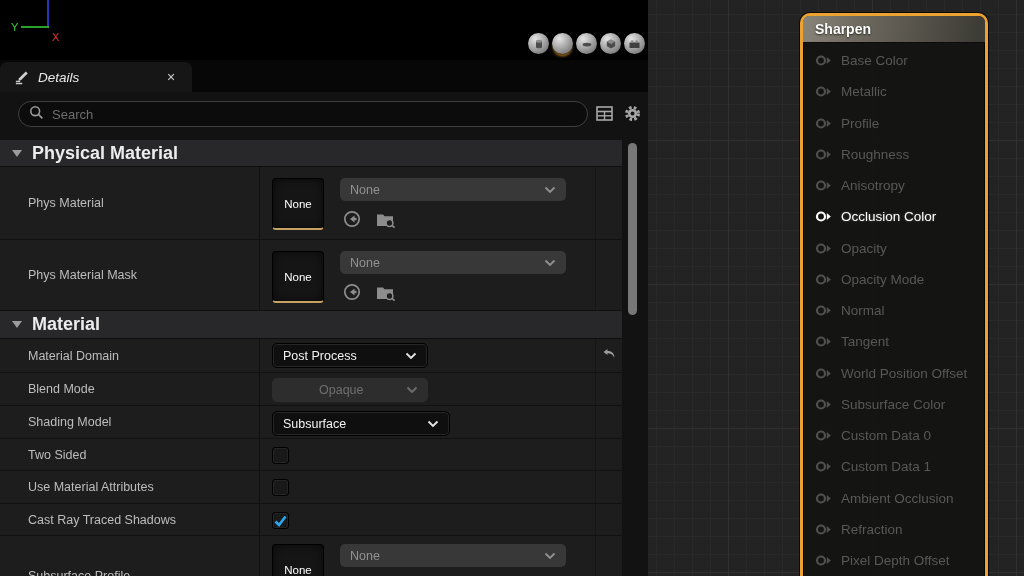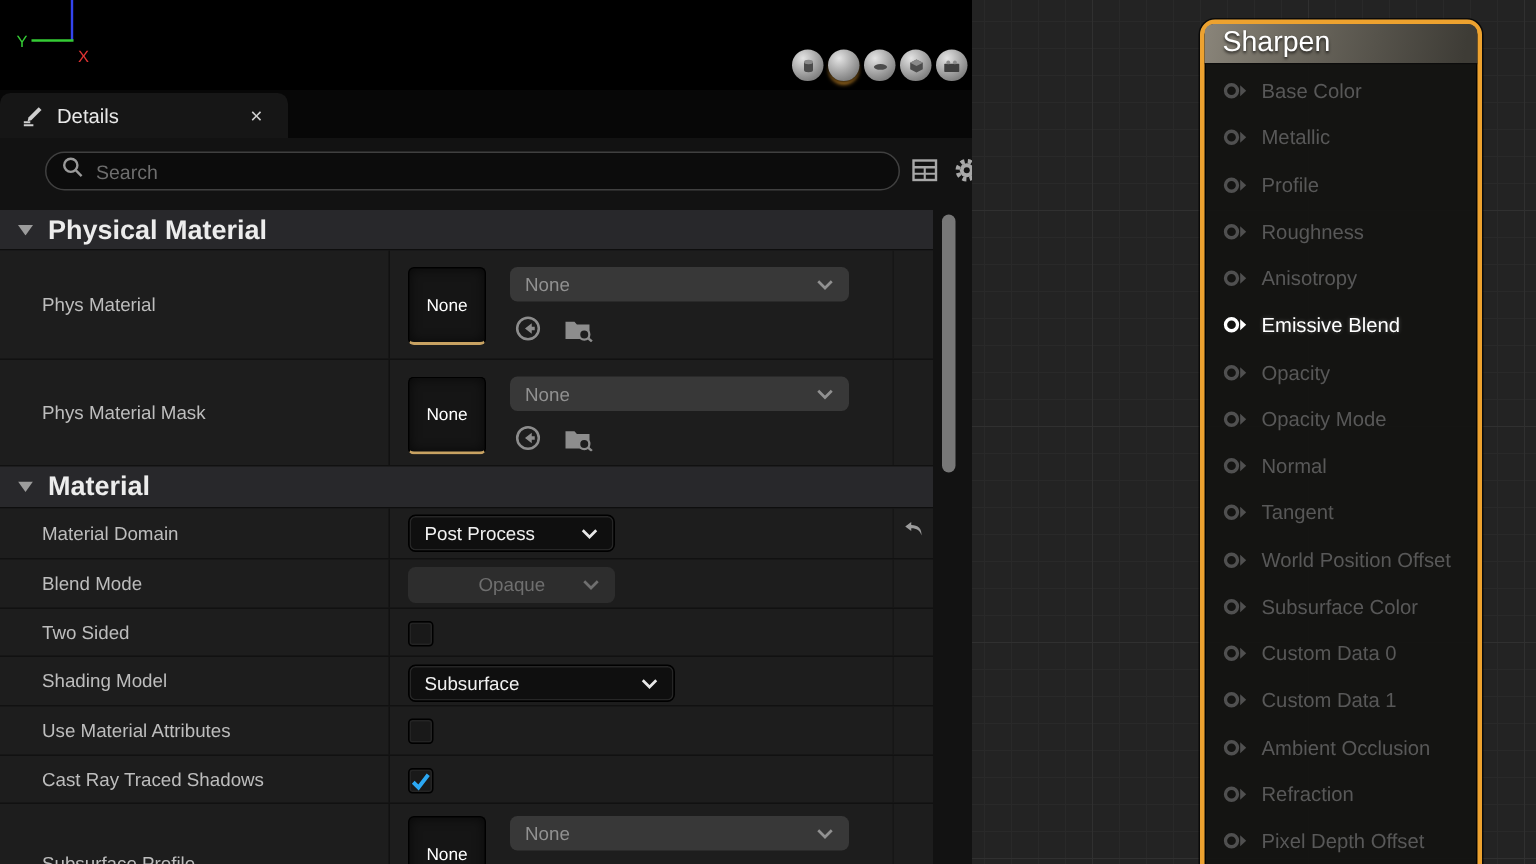--- a/index.html
+++ b/index.html
@@ -13,32 +13,32 @@
   #viewport { position:absolute; left:0; top:0; width:648px; height:60px; background:#000; }
   #axis-gizmo { position:absolute; left:8px; top:0; }
   #preview-shapes { position:absolute; left:528px; top:33px; display:flex; gap:3px; }
   .shape-btn { width:21px; height:21px; border-radius:50%; cursor:pointer;
     background:radial-gradient(circle at 35% 28%, #e4e4e4 0%, #a8a8a8 45%, #606060 100%);
     display:flex; align-items:center; justify-content:center;
     box-shadow:0 1px 2px rgba(0,0,0,.8); }
   .shape-btn.active { box-shadow:0 1px 2px rgba(0,0,0,.8), 0 3px 3px -1px var(--accent); }
 
   
-  #tabbar { position:absolute; left:0; top:60px; width:648px; height:32px; background:#070707; }
+  #tabbar { position:absolute; left:0; top:60px; width:648px; height:32px; background:#070707;font-style:italic; }
   .tab { position:absolute; top:2px; height:30px; display:flex; align-items:center;
          gap:9px; padding:0 14px; color:#e8e8e8; font-size:13.5px; cursor:pointer; }
   #tab-details { left:0; width:192px; background:#161616; border-radius:7px 7px 0 0; }
   #tab-parameters { left:180px;margin-top:24px; }
   .tab-close { margin-left:auto; color:#cfcfcf; font-size:14px; line-height:1; padding:2px 3px; }
   .tab-icon svg { display:block; }
 
   
   #panel-body { position:absolute; left:0; top:92px; width:648px; height:484px; background:#121212; }
 
-  #search-row { position:absolute; left:16px; top:0; width:648px; height:46px; }
+  #search-row { position:absolute; left:4px; top:0; width:648px; height:46px; }
   #search-box { position:absolute; left:14px; top:9px; width:570px; height:26px;
     background:#0c0c0c; border:1px solid #404040; border-radius:13px;
     display:flex; align-items:center; padding:0 10px; gap:8px; }
   #search-input { flex:1; background:transparent; border:none; outline:none;
     color:#d8d8d8; font-size:13px; font-family:inherit; }
   #search-input::placeholder { color:#6e6e6e; }
   .hdr-icon { position:absolute; top:12px; color:#a8a8a8; cursor:pointer; }
   #grid-icon { left:591px; }
   #gear-icon { left:619px; }
 
@@ -66,21 +66,21 @@
 
   
   .dd { height:23px; border-radius:5px; display:flex; align-items:center;
     padding:0 10px; font-size:12.5px; cursor:pointer; }
   .dd .chev { margin-left:auto; }
   .dd-gray { background:#383838; color:#919191; width:100%; }
   .dd-dark { background:#0f0f0f; border:1px solid #000; color:#f2f2f2; height:25px;
     box-shadow:inset 0 0 0 1px #262626; }
   .dd-disabled { background:#2d2d2d; color:#6f6f6f; height:24px; cursor:default;padding-left:47px; }
   .inline-dd { margin:5px 0 0 12px; }
-  .w138 { width:138px;text-align:center; } .w178 { width:178px; }
+  .w138 { width:156px;text-align:center; } .w178 { width:178px; }
 
   
   .checkbox { width:17px; height:17px; margin-left:12px; margin-top:8px;
     background:#191919; border:1px solid #000; border-radius:3px; display:block;
     cursor:pointer; position:relative; box-shadow:inset 0 0 0 1px #242424; }
   .checkbox svg { display:none; position:absolute; left:0px; top:1px; }
   .checkbox.checked svg { display:block; }
 
   #scroll-thumb { position:absolute; left:628px; top:51px; width:9px; height:172px;
     background:#777; border-radius:4.5px; cursor:pointer; }
@@ -96,21 +96,21 @@
     background-size:144px 144px, 144px 144px, 18px 18px, 18px 18px;
     background-position:-64px -4px; }
 
   #node { position:absolute; left:152px; top:13px; width:188px; height:600px;
     border:3px solid var(--accent); border-radius:10px;
     background:rgba(20,20,18,.96);
     box-shadow:0 0 0 1px rgba(0,0,0,.7), inset 0 0 0 1px rgba(0,0,0,.8); cursor:grab; }
   #node-header { height:27px; border-radius:6px 6px 0 0;
     background:linear-gradient(100deg, #8a857a 0%, #6e6a60 30%, #3e3c36 95%);
     border-bottom:1px solid #0c0c0c; display:flex; align-items:center; padding-left:12px; }
-  #node-title { color:#fff; font-size:19px; font-weight:normal; text-shadow:0 1px 2px rgba(0,0,0,.7); }
+  #node-title { color:#fff; font-size:14px; font-weight:bold; text-shadow:0 1px 2px rgba(0,0,0,.7); }
   #node-pins { padding-top:2px; }
   .pin { height:31.25px; display:flex; align-items:center; gap:9px; padding-left:12px; cursor:crosshair; }
   .pin-icon circle { stroke:#505050; } .pin-icon path { fill:#505050; }
   .pin-label { color:#585858; font-size:13.5px; }
   .pin-active .pin-icon circle { stroke:#fff; } .pin-active .pin-icon path { fill:#fff; }
   .pin-active .pin-label { color:#fff; text-shadow:0 0 3px rgba(255,255,255,.25); }
 </style>
 </head>
 <body>
 
@@ -305,39 +305,39 @@
             <div class="dd dd-disabled w138 inline-dd">
               <span>Opaque</span>
               <svg class="chev" width="12" height="8" viewBox="0 0 12 8">
                   <polyline points="1.5,1.5 6,6 10.5,1.5" fill="none" stroke="#6f6f6f" stroke-width="1.8"></polyline>
                 </svg>
             </div>
           </div>
           <div class="reset-cell"></div>
         </div>
 
-        <div class="prop-row" style="height:32px">
-          <div class="label-cell">Two Sided</div>
-          <div class="value-cell">
-            <span class="checkbox">
-              
-            </span>
-          </div>
-          <div class="reset-cell"></div>
-        </div>
-
         <div class="prop-row" style="height:33px">
           <div class="label-cell">Shading Model</div>
           <div class="value-cell">
             <div class="dd dd-dark w178 inline-dd">
               <span>Subsurface</span>
               <svg class="chev" width="12" height="8" viewBox="0 0 12 8">
                   <polyline points="1.5,1.5 6,6 10.5,1.5" fill="none" stroke="#e8e8e8" stroke-width="1.8"></polyline>
                 </svg>
             </div>
+          </div>
+          <div class="reset-cell"></div>
+        </div>
+
+        <div class="prop-row" style="height:32px">
+          <div class="label-cell">Two Sided</div>
+          <div class="value-cell">
+            <span class="checkbox">
+              
+            </span>
           </div>
           <div class="reset-cell"></div>
         </div>
 
         <div class="prop-row" style="height:33px">
           <div class="label-cell">Use Material Attributes</div>
           <div class="value-cell">
             <span class="checkbox">
               
             </span>
@@ -420,21 +420,21 @@
               <circle cx="6" cy="6.5" r="4" fill="none" stroke-width="2.2"></circle>
               <path d="M11.8 2.9 15.8 6.5 11.8 10.1Z"></path>
             </svg>
             <span class="pin-label">Anisotropy</span>
           </div>
           <div class="pin pin-active">
             <svg class="pin-icon" width="17" height="13" viewBox="0 0 17 13">
               <circle cx="6" cy="6.5" r="4" fill="none" stroke-width="2.2"></circle>
               <path d="M11.8 2.9 15.8 6.5 11.8 10.1Z"></path>
             </svg>
-            <span class="pin-label">Emissive Blend</span>
+            <span class="pin-label">Occlusion Color</span>
           </div>
           <div class="pin">
             <svg class="pin-icon" width="17" height="13" viewBox="0 0 17 13">
               <circle cx="6" cy="6.5" r="4" fill="none" stroke-width="2.2"></circle>
               <path d="M11.8 2.9 15.8 6.5 11.8 10.1Z"></path>
             </svg>
             <span class="pin-label">Opacity</span>
           </div>
           <div class="pin">
             <svg class="pin-icon" width="17" height="13" viewBox="0 0 17 13">

